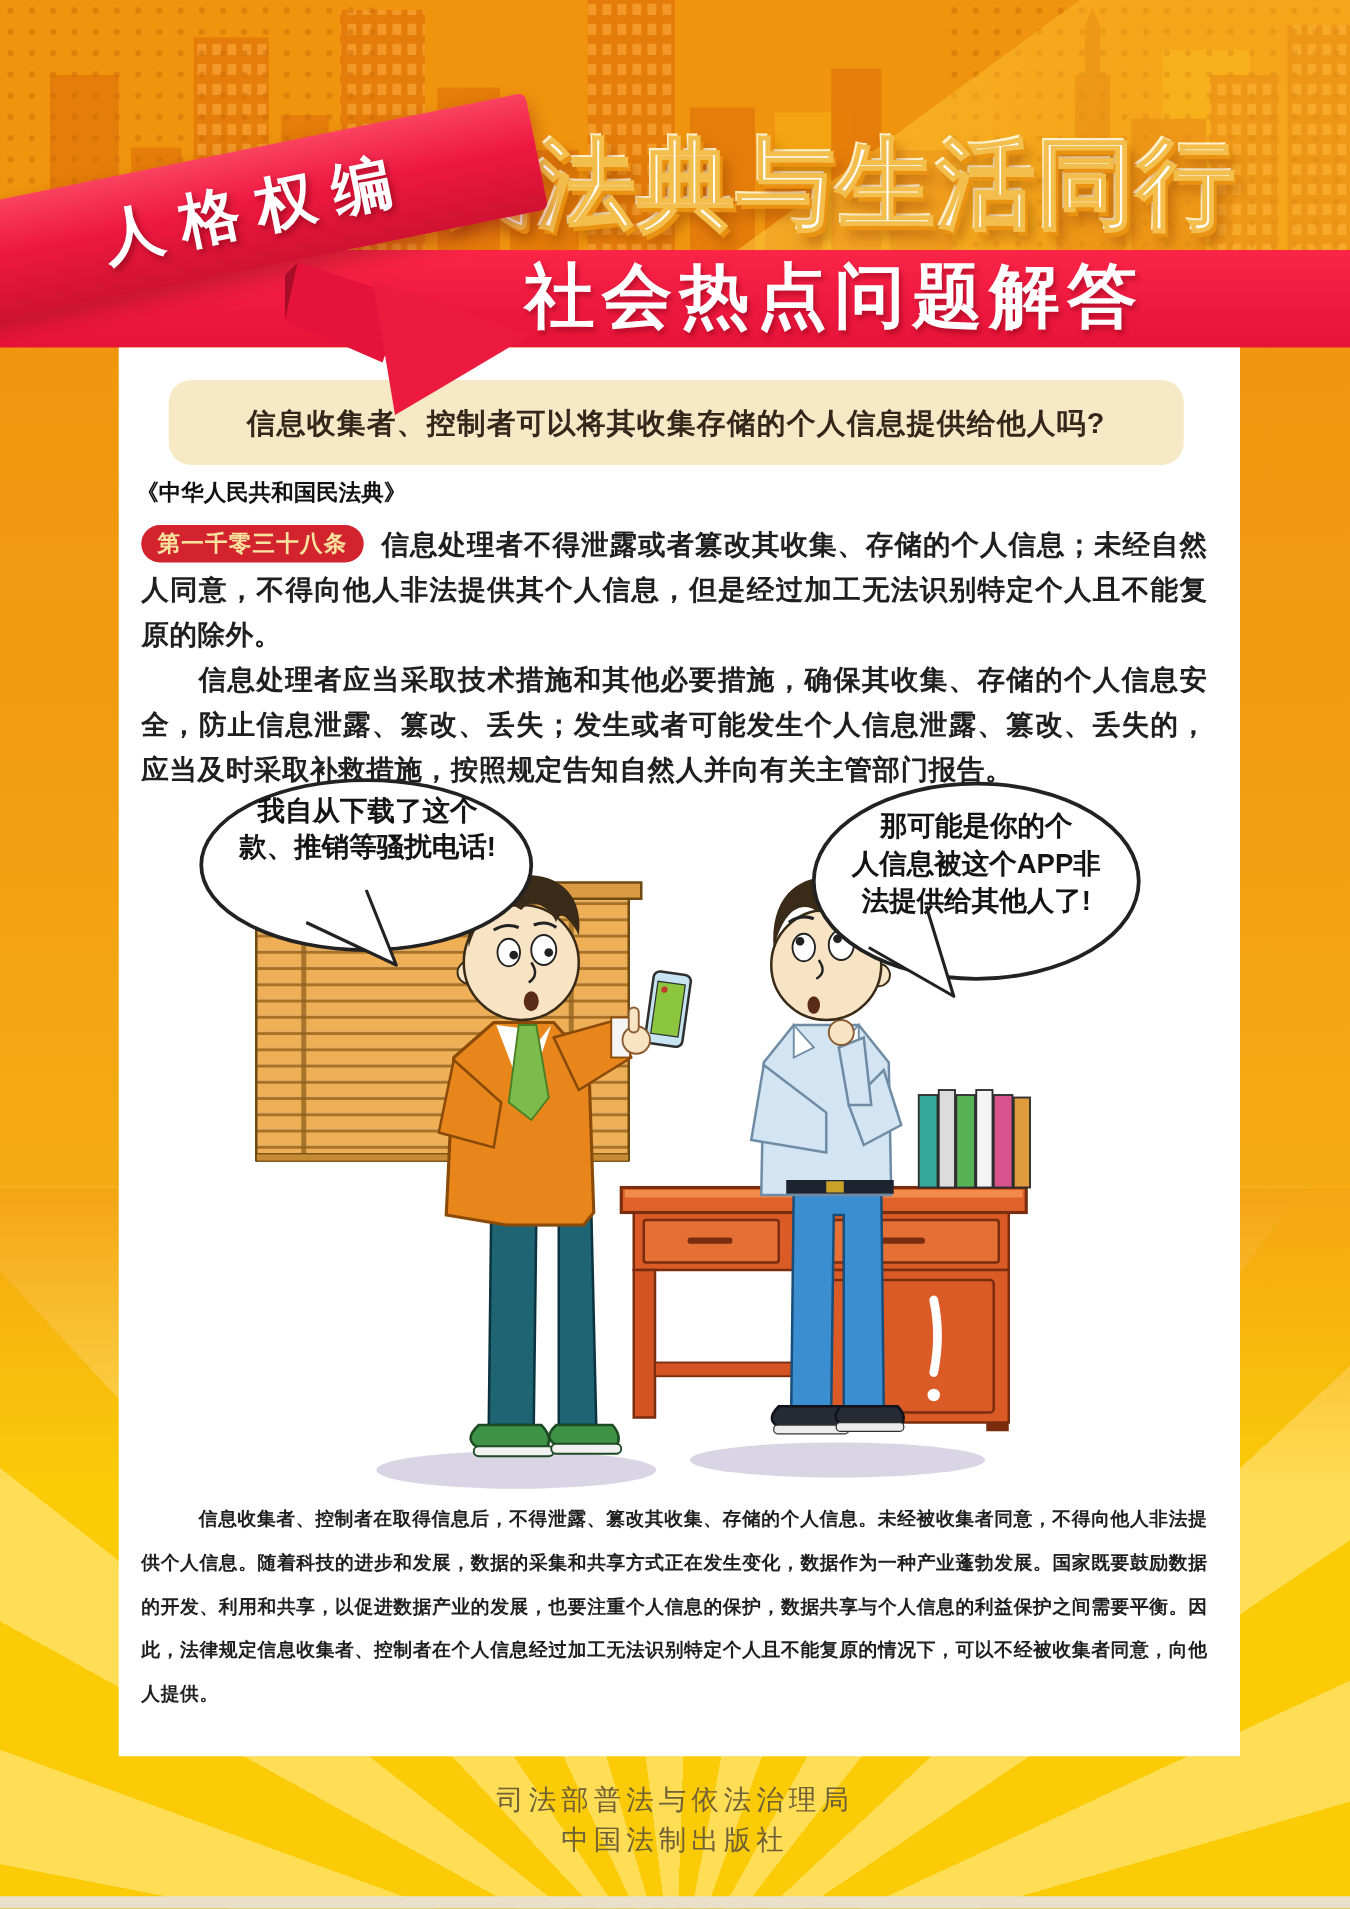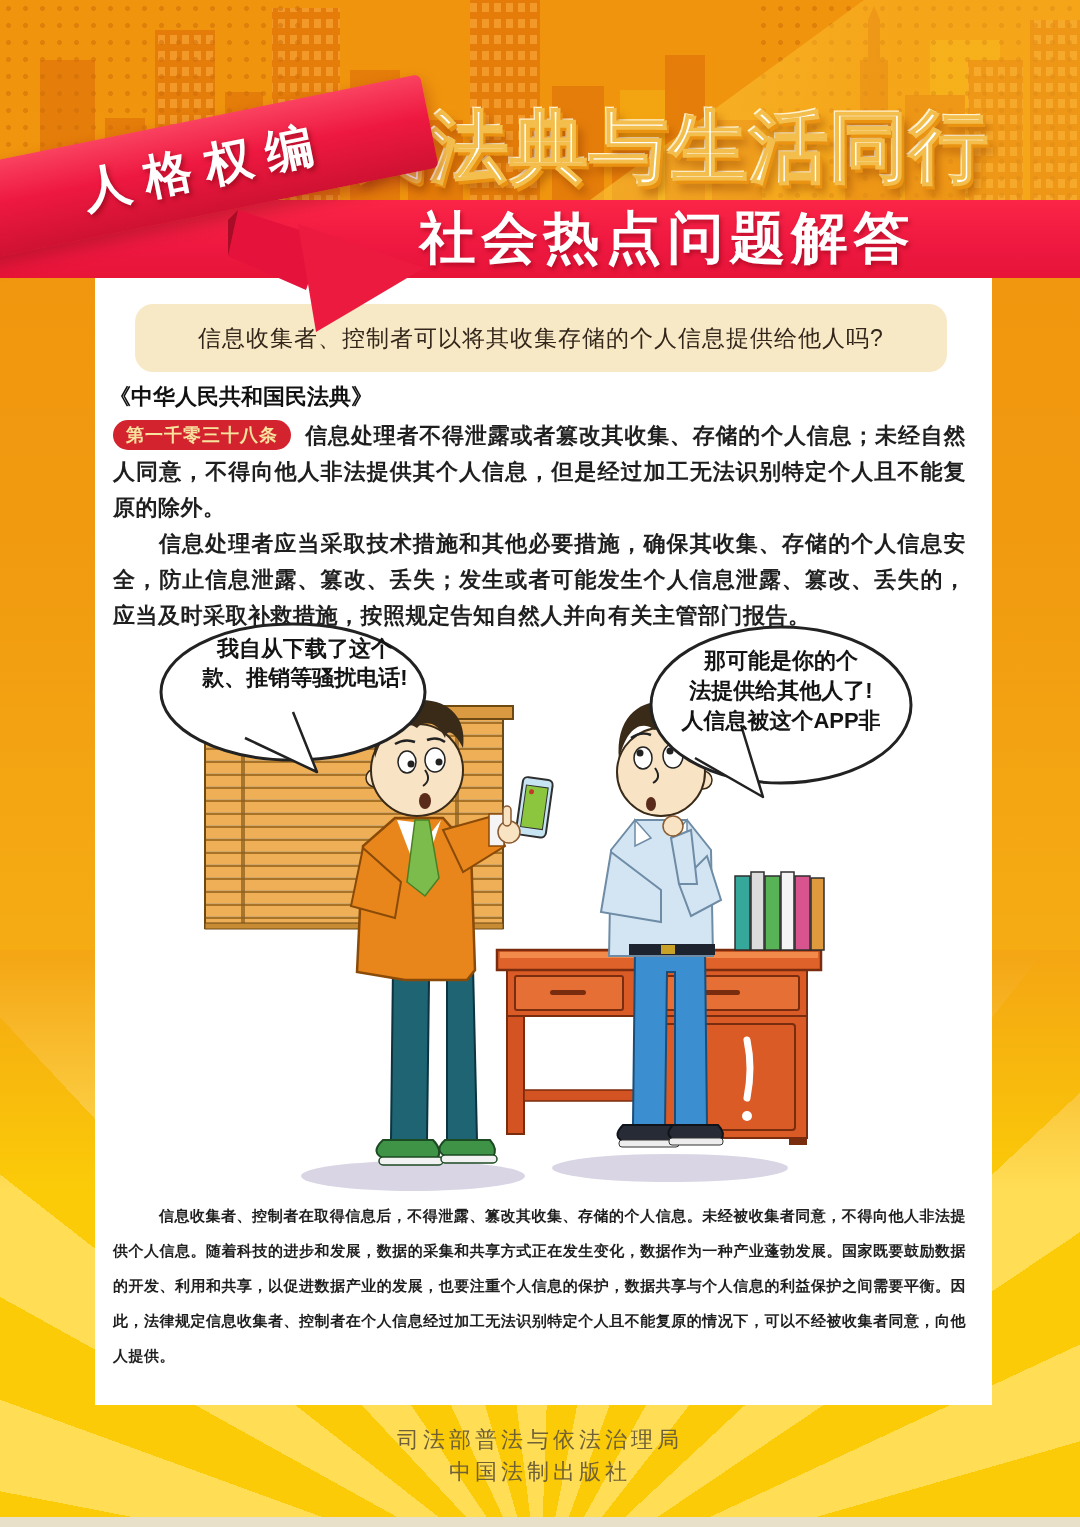--- a/index.html
+++ b/index.html
@@ -65,35 +65,35 @@
   
   .footer{left:0;top:1424px;width:1080px;z-index:3;text-align:center;
           color:#6F6036;font-weight:400;font-size:22px;line-height:32px;letter-spacing:4px;}
 
   
   .card{left:95px;top:278px;width:897px;height:1127px;background:#FFFFFF;z-index:5;}
   .question-bar{
     left:40px;top:26px;width:812px;height:68px;background:#F8E9C6;border-radius:18px;
     display:flex;align-items:center;justify-content:center;
   }
-  .question-bar .txt{font-size:23px;font-weight:400;color:#33261A;letter-spacing:1px;white-space:nowrap;}
-  .law-source{left:14px;top:104px;font-size:22px;font-weight:700;color:#111;}
+  .question-bar .txt{font-size:23px;font-weight:700;color:#33261A;letter-spacing:1px;white-space:nowrap;}
+  .law-source{left:14px;top:104px;font-size:18px;font-weight:700;color:#111;}
   .article{left:18px;top:140px;width:853px;font-size:22px;line-height:36px;color:#1F1F1F;
            font-weight:600;letter-spacing:.5px;text-align:justify;}
   .article p{margin:0;}
   .article .p2{text-indent:46px;}
   .badge{
     display:inline-block;background:#D3232E;color:#F7E39E;border-radius:16px;
     font-size:18px;font-weight:700;padding:2px 13px;margin-right:14px;letter-spacing:1px;
     vertical-align:2px;line-height:26px;
   }
   .cartoon{left:0;top:342px;}
   .bubble-text{position:absolute;text-align:center;font-weight:700;color:#141414;z-index:7;}
   .bubble-text span{display:block;}
-  .bubble-left{left:81px;top:356px;width:258px;font-size:22px;line-height:29px;}
+  .bubble-left{left:70px;top:356px;width:258px;font-size:22px;line-height:29px;}
   .bubble-right{left:558px;top:368px;width:256px;font-size:22px;line-height:30px;}
   .explanation{
     left:18px;top:920px;width:853px;margin:0;font-size:15px;line-height:35px;color:#1F1F1F;
     font-weight:600;letter-spacing:.5px;text-align:justify;text-indent:46px;
   }
 </style>
 </head>
 <body>
 
 <div class="page">
@@ -285,22 +285,22 @@
         <path d="M600,138 L668,177 L646,105" fill="none" stroke="#222222" stroke-width="2.5" stroke-linejoin="round"></path>
       </g>
     </svg>
 
     <div class="bubble-text bubble-left">
       <span>我自从下载了这个</span>
       <span>款、推销等骚扰电话!</span>
     </div>
     <div class="bubble-text bubble-right">
       <span>那可能是你的个</span>
+      <span>人信息被这个APP非</span>
       <span>法提供给其他人了!</span>
-      <span>人信息被这个APP非</span>
     </div>
 
     <p class="abs explanation">信息收集者、控制者在取得信息后，不得泄露、篡改其收集、存储的个人信息。未经被收集者同意，不得向他人非法提供个人信息。随着科技的进步和发展，数据的采集和共享方式正在发生变化，数据作为一种产业蓬勃发展。国家既要鼓励数据的开发、利用和共享，以促进数据产业的发展，也要注重个人信息的保护，数据共享与个人信息的利益保护之间需要平衡。因此，法律规定信息收集者、控制者在个人信息经过加工无法识别特定个人且不能复原的情况下，可以不经被收集者同意，向他人提供。</p>
   </div>
 
   <div class="abs ribbon-band">
     <span class="txt">人格权编</span>
   </div>
   <svg class="abs ribbon-arrow" width="240" height="160" viewBox="0 0 240 160">
     <polygon points="10,16 96,44 78,96 0,62" fill="#E5123B"></polygon>

